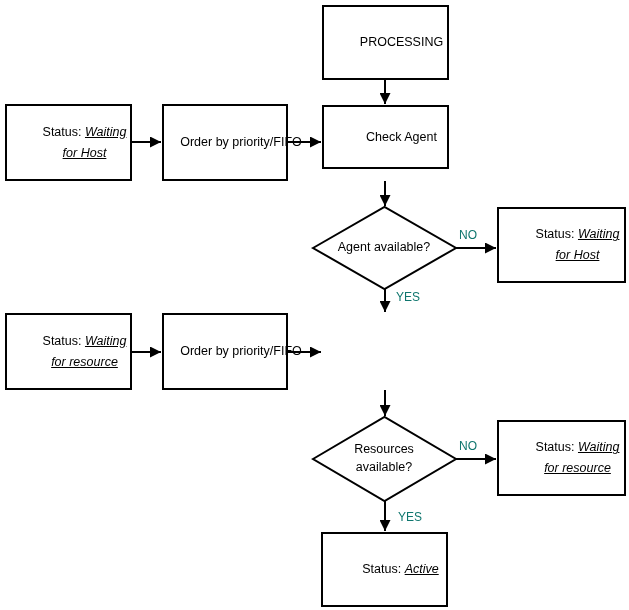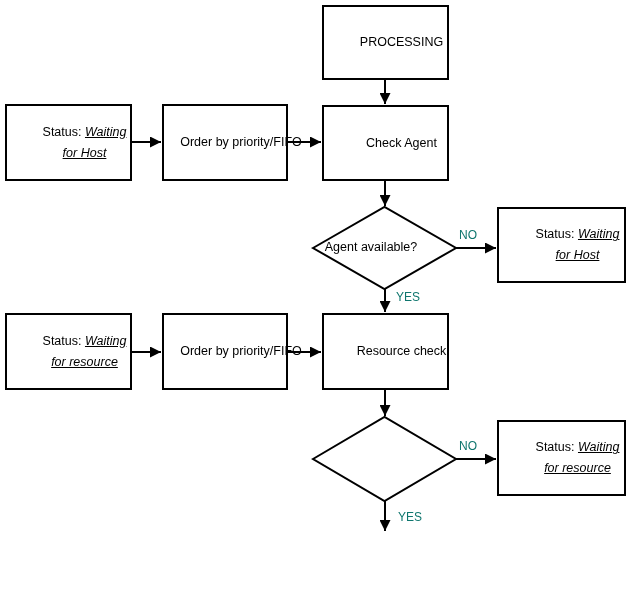--- a/index.html
+++ b/index.html
@@ -96,46 +96,47 @@
   </div>
 
   <div class="box" style="left:5px; top:104px; width:127px; height:77px;">
     <div class="txt"><span>Status:</span> <em>Waiting for Host</em></div>
   </div>
 
   <div class="box nowrap" style="left:162px; top:104px; width:126px; height:77px;">
     <div class="txt">Order by priority/FIFO</div>
   </div>
 
-  <div class="box nowrap" style="left:322px; top:105px; width:127px; height:76px;">
+  <div class="box nowrap" style="left:322px; top:105px; width:127px; height:64px;">
     <div class="txt">Check Agent</div>
   </div>
 
   <div class="box" style="left:497px; top:207px; width:129px; height:76px;">
     <div class="txt"><span>Status:</span> <em>Waiting for Host</em></div>
   </div>
 
   <div class="box" style="left:5px; top:313px; width:127px; height:77px;">
     <div class="txt"><span>Status:</span> <em>Waiting for resource</em></div>
   </div>
 
   <div class="box nowrap" style="left:162px; top:313px; width:126px; height:77px;">
     <div class="txt">Order by priority/FIFO</div>
   </div>
 
-  <div class="box nowrap" style="left:322px; top:313px; width:127px; height:77px;">
-    <div class="txt">Resource check</div>
-  </div>
 
   <div class="box" style="left:497px; top:420px; width:129px; height:76px;">
     <div class="txt"><span>Status:</span> <em>Waiting for resource</em></div>
   </div>
 
+  <div class="box" style="left:321px; top:532px; width:127px; height:75px;">
+    <div class="txt"><span>Status:</span> <em>Active</em></div>
+  </div>
 
-  <div class="diamond-label oneline" style="left:306px; top:239px; width:130px;">Agent available?</div>
+  <div class="diamond-label oneline" style="left:319px; top:239px; width:130px;">Agent available?</div>
 
+  <div class="diamond-label" style="left:344px; top:441px; width:80px;">Resources available?</div>
 
   <div class="edge-label" style="left:459px; top:228px;">NO</div>
   <div class="edge-label" style="left:396px; top:290px;">YES</div>
   <div class="edge-label" style="left:459px; top:439px;">NO</div>
   <div class="edge-label" style="left:398px; top:510px;">YES</div>
 
 </div>
 
 </body></html>

